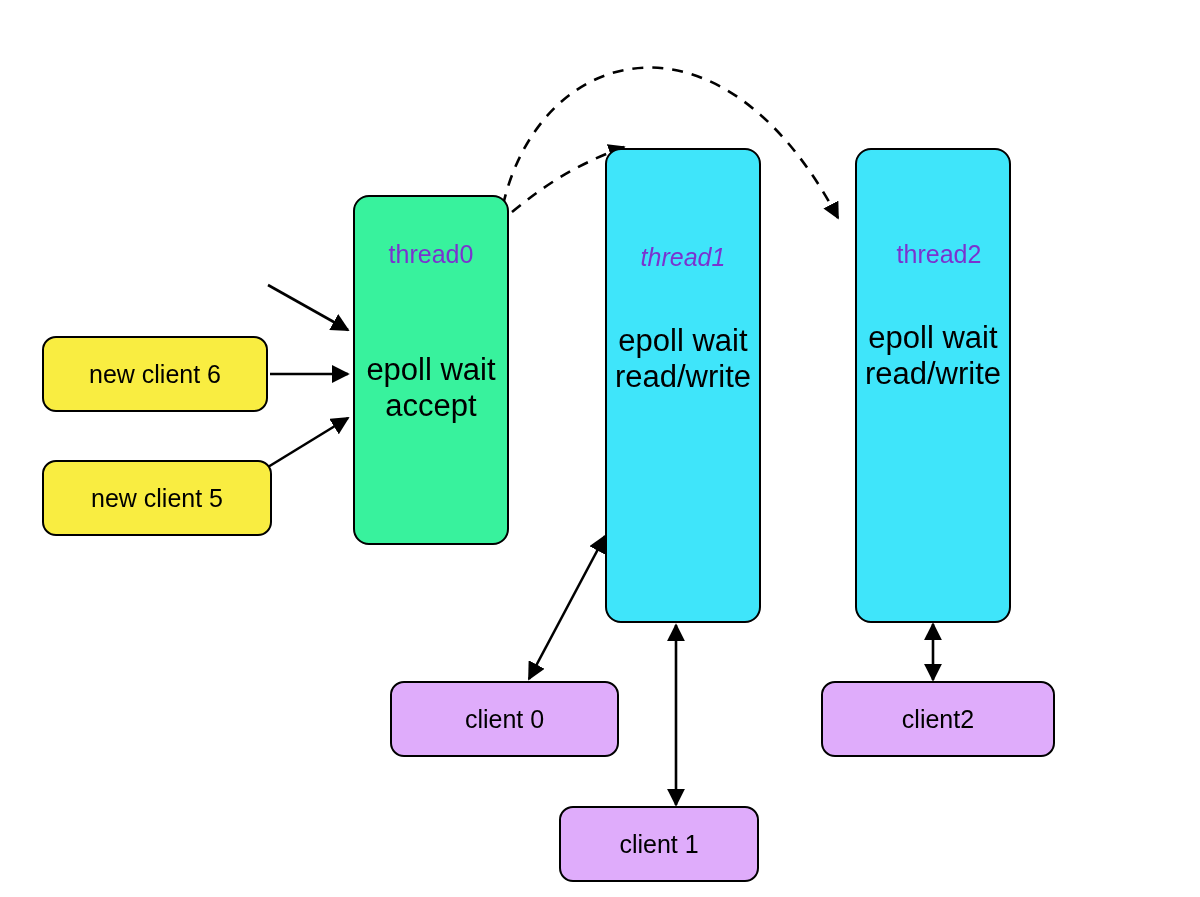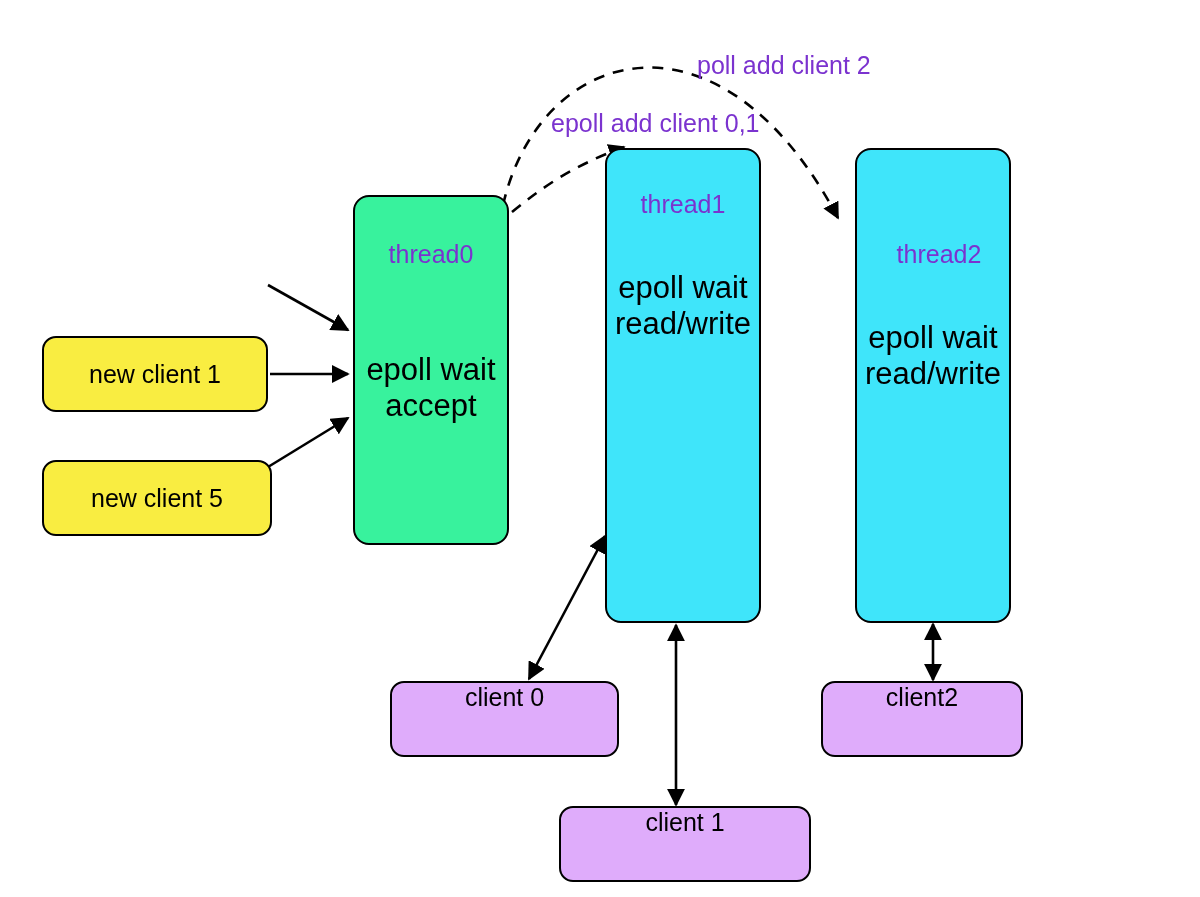--- a/index.html
+++ b/index.html
@@ -30,21 +30,21 @@
     box-sizing: border-box;
     border: 2.5px solid #000000;
     display: flex;
     flex-direction: column;
     align-items: center;
     text-align: center;
     color: #000000;
   }
   .node-client {
     border-radius: 14px;
-    justify-content: flex-start;
+    justify-content: center;
     font-size: 25px;
   }
   .node-newclient {
     background: #f9ed41;
     border-radius: 14px;
     justify-content: center;
     font-size: 25px;
   }
   .node-thread {
     border-radius: 16px;
@@ -114,54 +114,52 @@
       <path d="M 676 625 L 676 805" stroke="#000000" stroke-width="2.6" fill="none" marker-start="url(#arrowSolidStart)" marker-end="url(#arrowSolid)"></path>
     </g>
 
     <g>
       <path d="M 933 624 L 933 680" stroke="#000000" stroke-width="2.6" fill="none" marker-start="url(#arrowSolidStart)" marker-end="url(#arrowSolid)"></path>
     </g>
   </svg>
 
 
   <div class="node node-newclient" style="left:42px; top:336px; width:226px; height:76px;">
-    <span>new client 1</span>
+    <span>new client 6</span>
   </div>
 
   <div class="node node-newclient" style="left:42px; top:460px; width:230px; height:76px;">
     <span>new client 5</span>
   </div>
 
   <div class="node node-thread" style="left:353px; top:195px; width:156px; height:350px; background:#38f29d;gap:32px;">
     <span class="thread-title" style="margin-top:44px;">thread0</span>
     <span class="thread-body" style="margin-top:51px;">epoll wait
 accept</span>
   </div>
 
   <div class="node node-thread" style="left:605px; top:148px; width:156px; height:475px; background:#3fe5fa;">
-    <span class="thread-title" style="margin-top:41px;">thread1</span>
+    <span class="thread-title" style="margin-top:94px;font-style:italic;">thread1</span>
     <span class="thread-body" style="margin-top:51px;">epoll wait
 read/write</span>
   </div>
 
   <div class="node node-thread" style="left:855px; top:148px; width:156px; height:475px; background:#3fe5fa;">
     <span class="thread-title" style="margin-top:91px;margin-left:12px;">thread2</span>
     <span class="thread-body" style="margin-top:51px;">epoll wait
 read/write</span>
   </div>
 
   <div class="node node-client" style="left:390px; top:681px; width:229px; height:76px; background:#dfacfb;">
     <span>client 0</span>
   </div>
 
-  <div class="node node-client" style="left:559px; top:806px; width:252px; height:76px; background:#dfacfb;">
+  <div class="node node-client" style="left:559px; top:806px; width:200px; height:76px; background:#dfacfb;">
     <span>client 1</span>
   </div>
 
-  <div class="node node-client" style="left:821px; top:681px; width:202px; height:76px; background:#dfacfb;">
+  <div class="node node-client" style="left:821px; top:681px; width:234px; height:76px; background:#dfacfb;">
     <span>client2</span>
   </div>
 
-  <div class="edge-label" style="left:697px; top:51px;">poll add client 2</div>
 
-  <div class="edge-label" style="left:551px; top:109px;">epoll add client 0,1</div>
 
 </div>
 
 </body></html>

